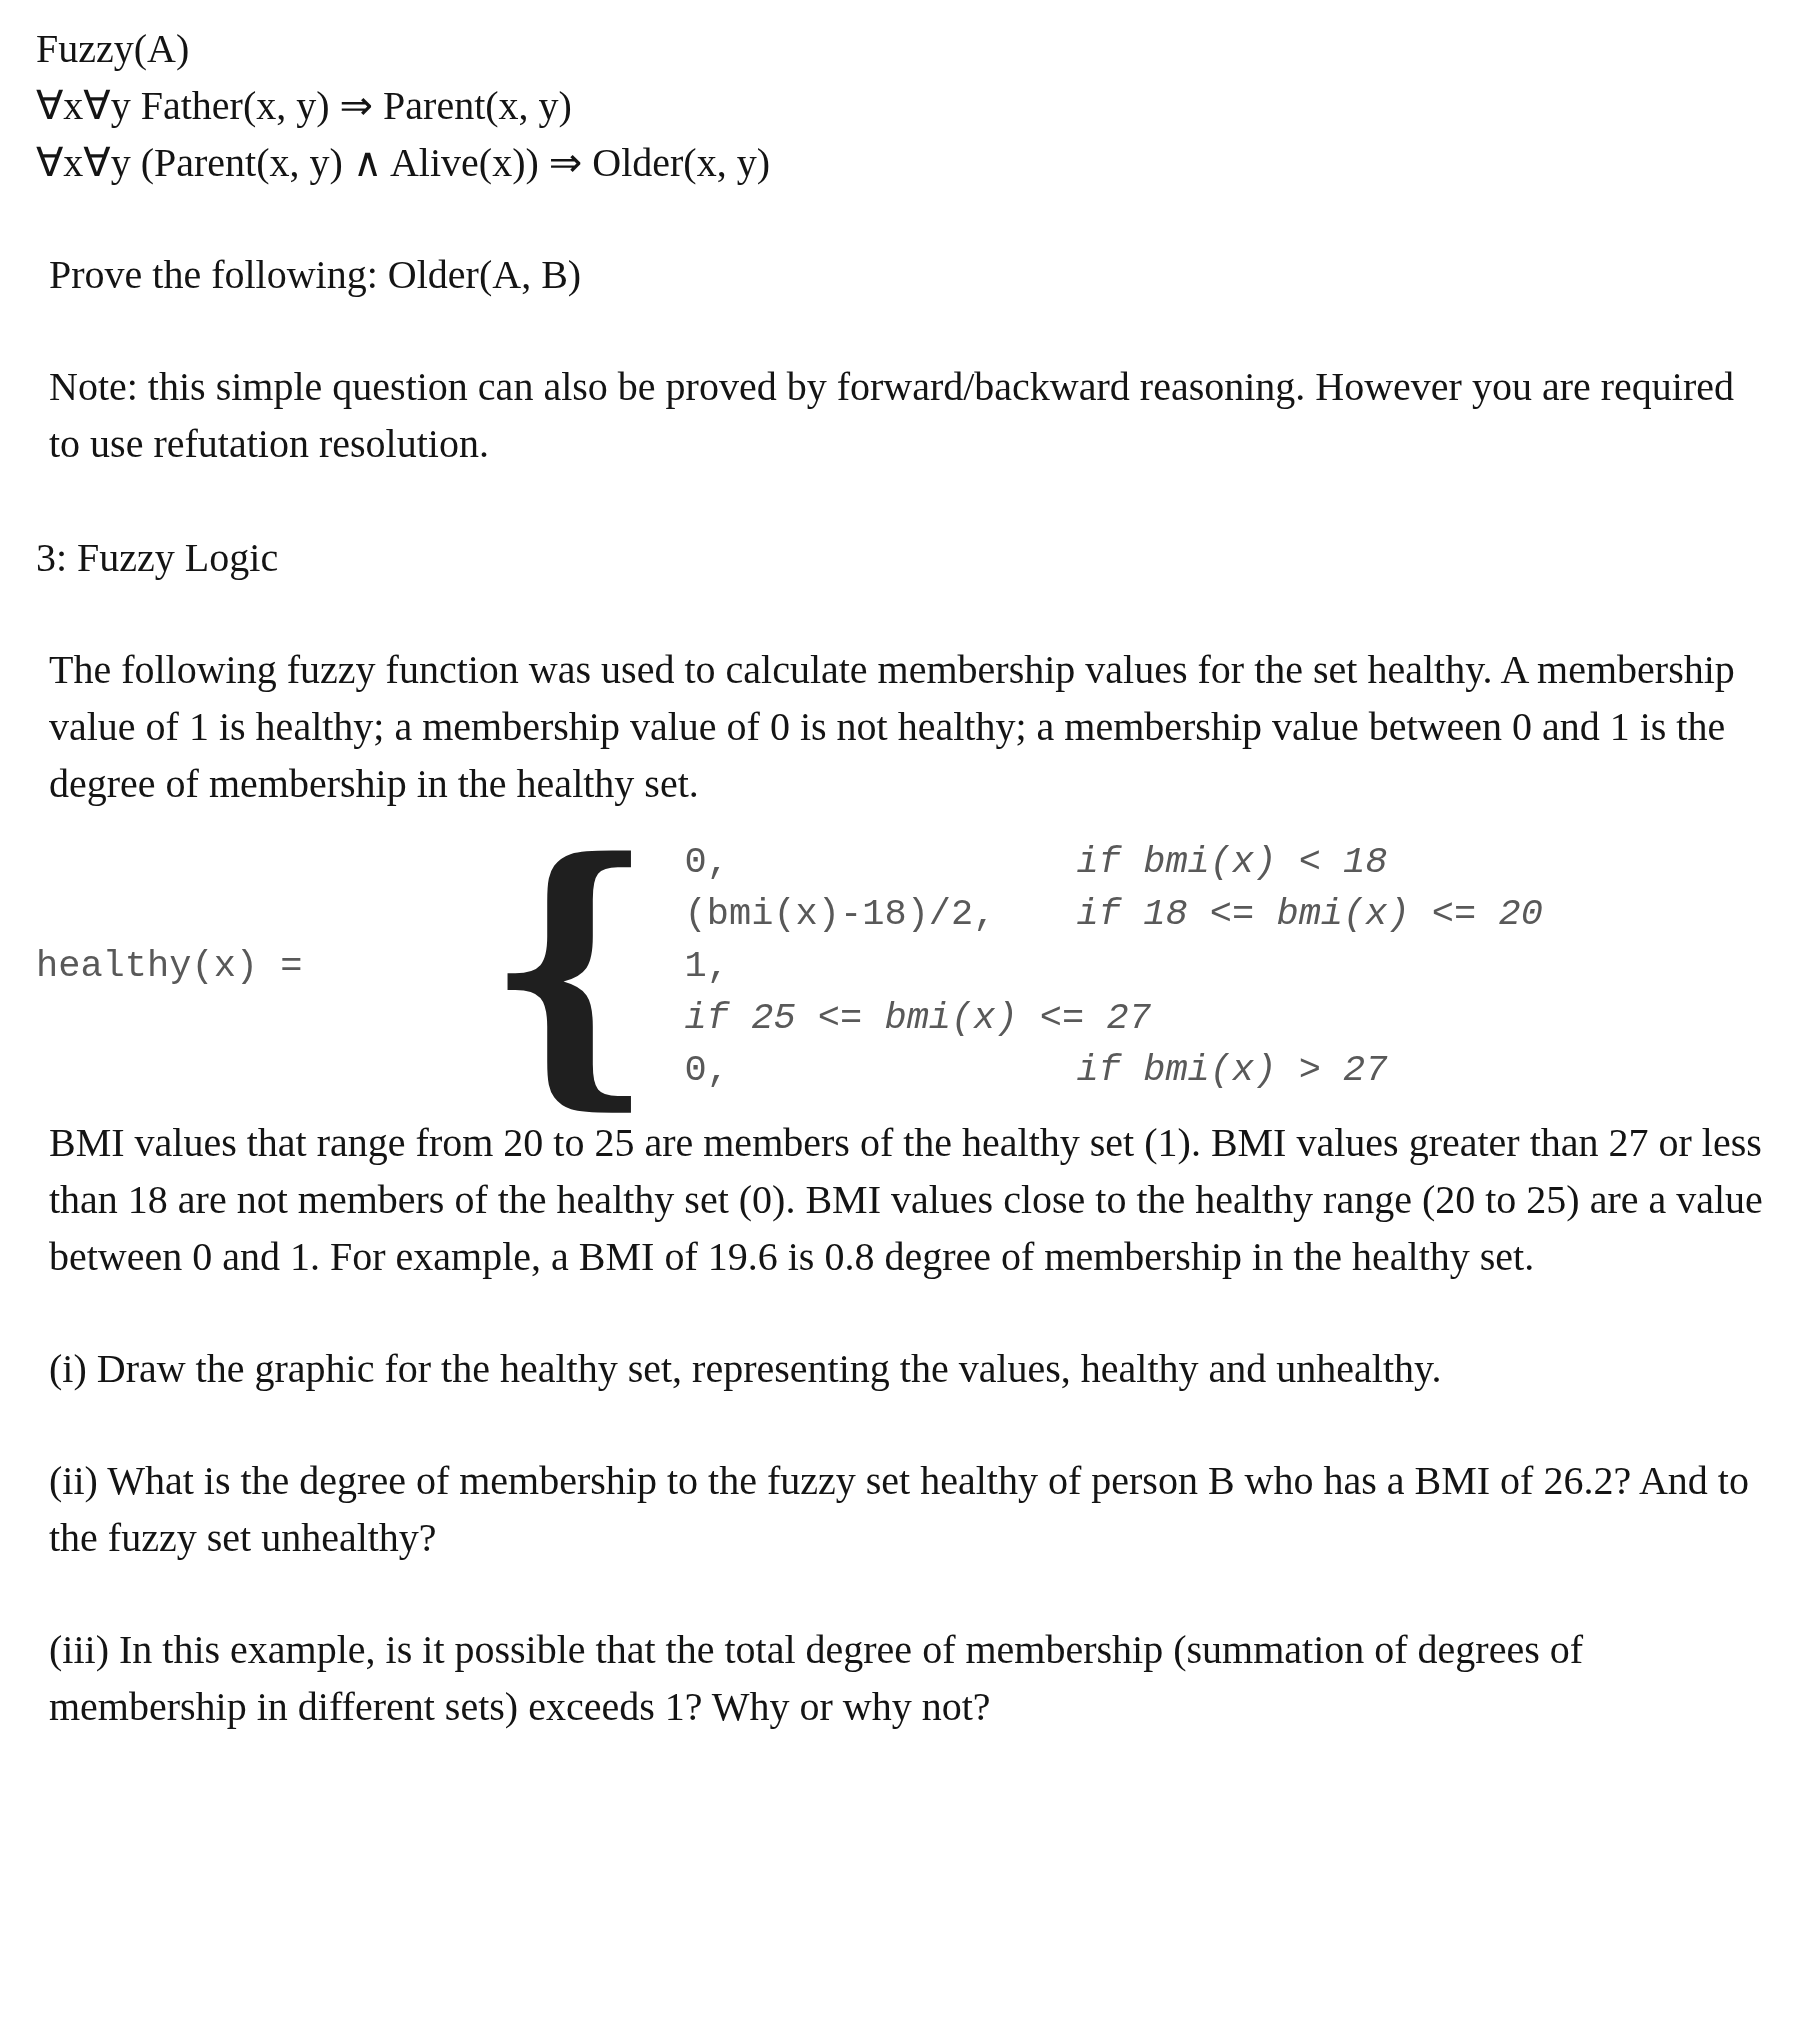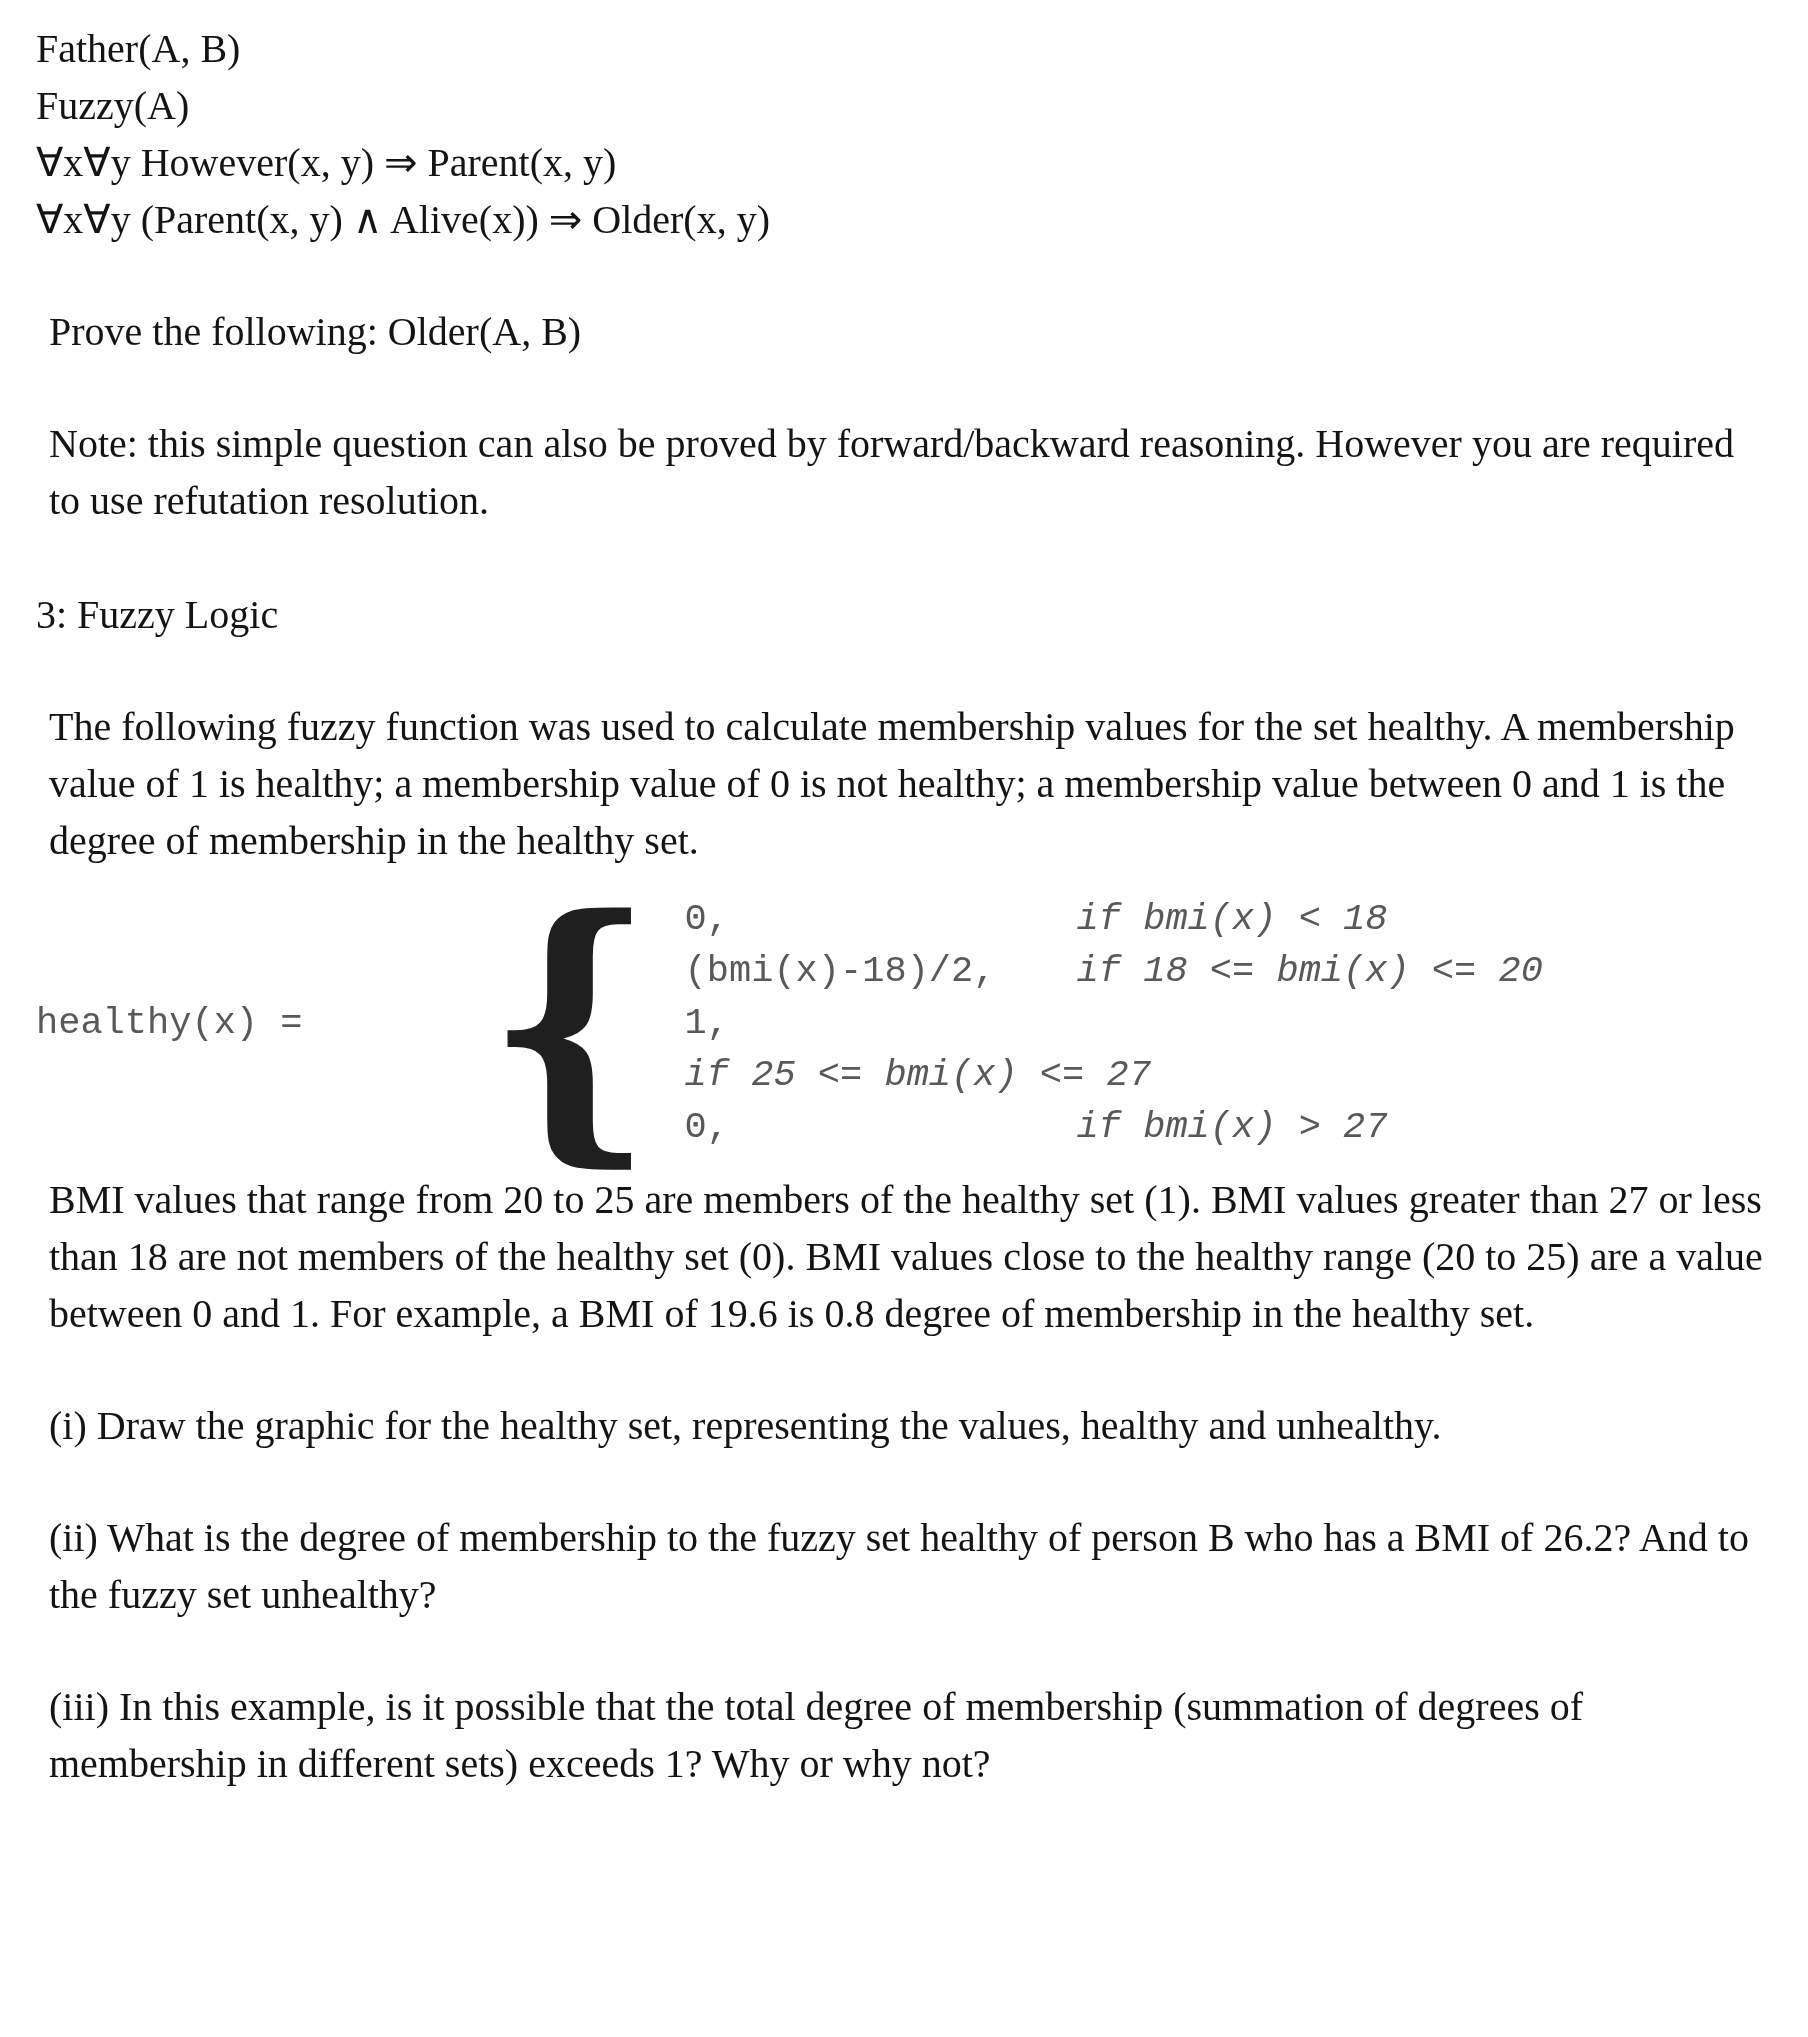--- a/index.html
+++ b/index.html
@@ -72,23 +72,22 @@
     flex: 1 1 auto;
     font-style: italic;
   }
 </style>
 </head>
 <body>
 
 <div class="page">
 
   <div class="premises">
-    <div>Father(A, B)</div>
     <div>Fuzzy(A)</div>
-    <div>∀x∀y However(x, y) ⇒ Parent(x, y)</div>
+    <div>∀x∀y Father(x, y) ⇒ Parent(x, y)</div>
     <div>∀x∀y (Parent(x, y)  ∧  Alive(x)) ⇒ Older(x, y)</div>
   </div>
 
   <div class="para">Prove the following: Older(A, B)</div>
 
   <div class="para">Note: this simple question can also be proved by forward/backward reasoning. However you are required to use refutation resolution.</div>
 
   <div class="heading">3: Fuzzy Logic</div>
 
   <div class="para">The following fuzzy function was used to calculate membership values for the set healthy. A membership value of 1 is healthy; a membership value of 0 is not healthy; a membership value between 0 and 1 is the degree of membership in the healthy set.</div>

